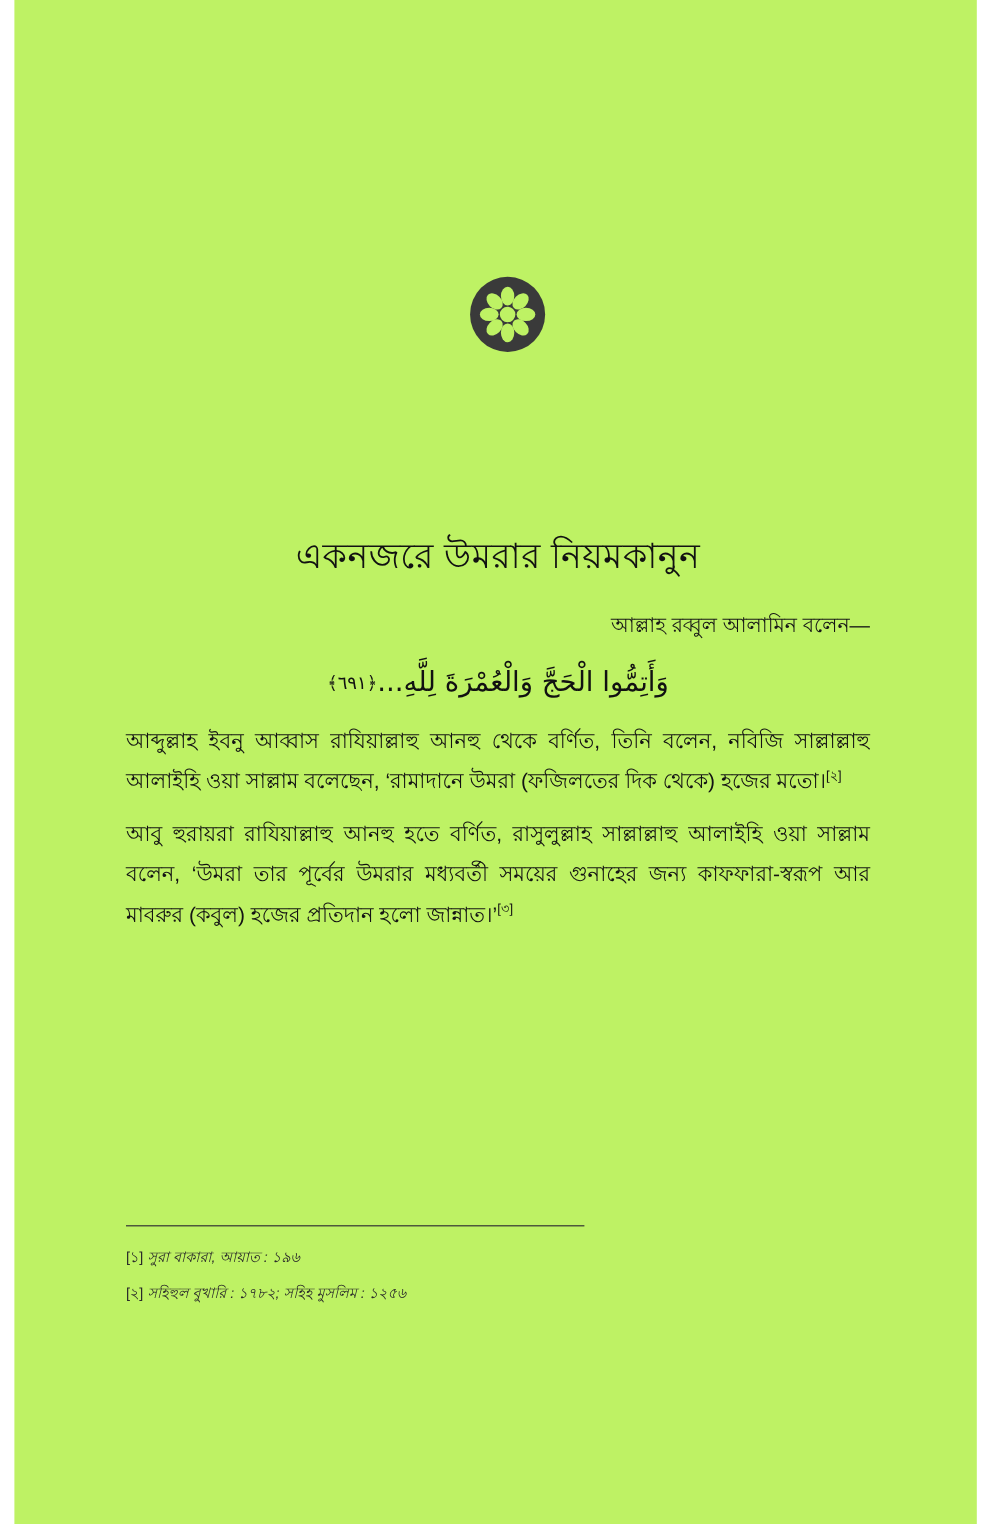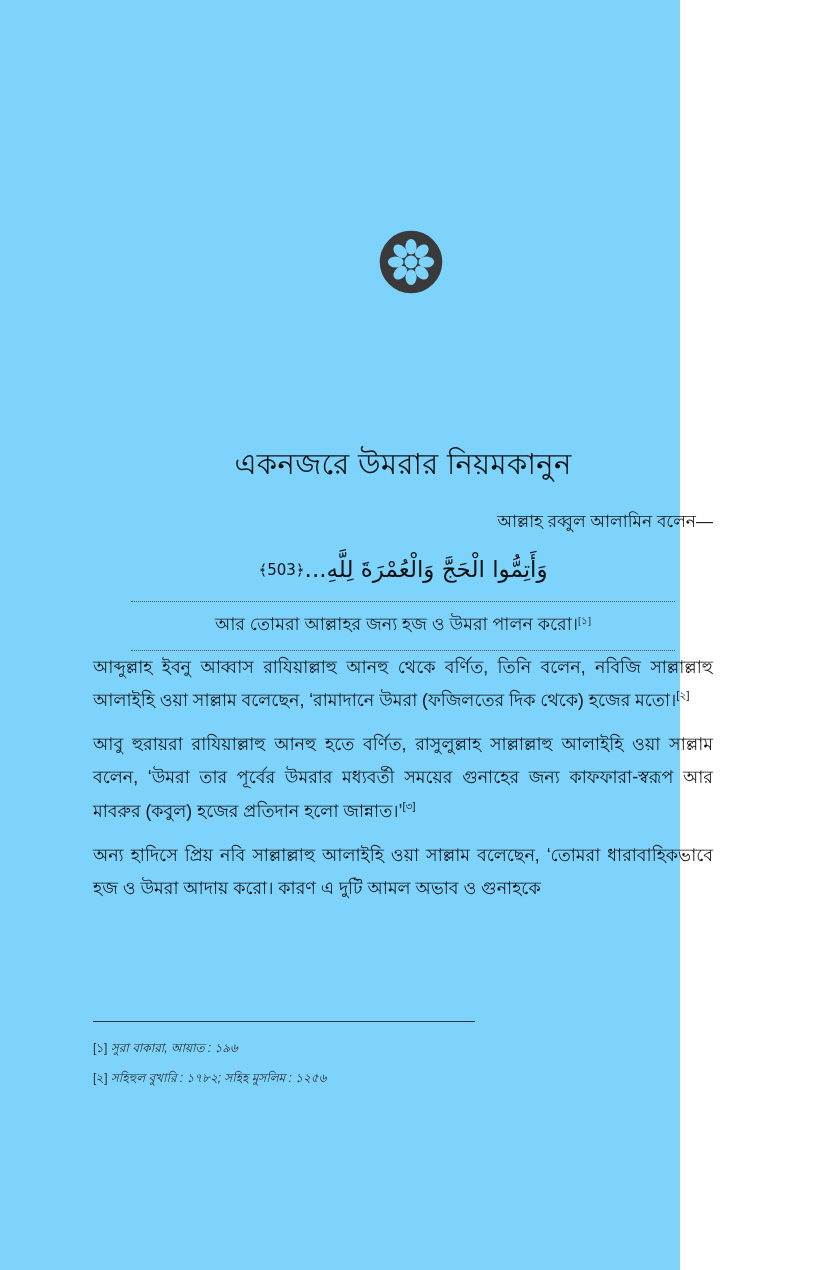--- a/index.html
+++ b/index.html
@@ -12,25 +12,25 @@
     height: 1270px;
     position: relative;
     overflow: hidden;
     font-family: "Liberation Serif", "DejaVu Serif", serif;
     color: #1a1a1a;
     -webkit-font-smoothing: antialiased;
   }
 
   .page {
     position: absolute;
-    left: 0;
+    left: 12px;
     top: 0;
-    width: 680px;
+    width: 802px;
     height: 1270px;
-    background: #7dd3fc;
+    background: #bef264;
   }
 
   
   .ornament-wrap {
     position: absolute;
     left: 0;
     top: 228px;
     width: 822px;
     text-align: center;
     line-height: 0;
@@ -186,32 +186,28 @@
     </svg>
   </div>
 
   <h1 class="chapter-title">একনজরে উমরার নিয়মকানুন</h1>
 
   <div class="content">
 
     <p class="intro-line">আল্লাহ রব্বুল আলামিন বলেন—</p>
 
     <div class="ayah-arabic">
-      <span>وَأَتِمُّوا الْحَجَّ وَالْعُمْرَةَ لِلَّهِ...</span><span class="ayah-marker">﴿305﴾</span>
+      <span>وَأَتِمُّوا الْحَجَّ وَالْعُمْرَةَ لِلَّهِ...</span><span class="ayah-marker">﴿١٩٦﴾</span>
     </div>
 
-    <div class="translation-block">
-      <span class="translation-text">আর তোমরা আল্লাহর জন্য হজ ও উমরা পালন করো।</span><sup class="fn">[১]</sup>
-    </div>
 
     <p class="body-para para-1"><span>আব্দুল্লাহ ইবনু আব্বাস রাযিয়াল্লাহু আনহু থেকে বর্ণিত, তিনি বলেন, নবিজি সাল্লাল্লাহু আলাইহি ওয়া সাল্লাম বলেছেন, ‘রামাদানে উমরা (ফজিলতের দিক থেকে) হজের মতো।</span><sup class="fn">[২]</sup></p>
 
     <p class="body-para"><span>আবু হুরায়রা রাযিয়াল্লাহু আনহু হতে বর্ণিত, রাসুলুল্লাহ সাল্লাল্লাহু আলাইহি ওয়া সাল্লাম বলেন, ‘উমরা তার পূর্বের উমরার মধ্যবর্তী সময়ের গুনাহের জন্য কাফফারা-স্বরূপ আর মাবরুর  (কবুল) হজের প্রতিদান হলো জান্নাত।’</span><sup class="fn">[৩]</sup></p>
 
-    <p class="body-para"><span>অন্য হাদিসে প্রিয় নবি সাল্লাল্লাহু আলাইহি ওয়া সাল্লাম বলেছেন, ‘তোমরা ধারাবাহিকভাবে হজ ও উমরা আদায় করো। কারণ এ দুটি আমল অভাব ও গুনাহকে</span></p>
 
   </div>
 
   <div class="footnote-rule"></div>
 
   <div class="footnotes">
     <p class="footnote"><span class="fn-num">[১]</span> <span class="fn-src">সুরা বাকারা, আয়াত : ১৯৬</span></p>
     <p class="footnote"><span class="fn-num">[২]</span> <span class="fn-src">সহিহুল বুখারি : ১৭৮২; সহিহ মুসলিম : ১২৫৬</span></p>
   </div>
 

